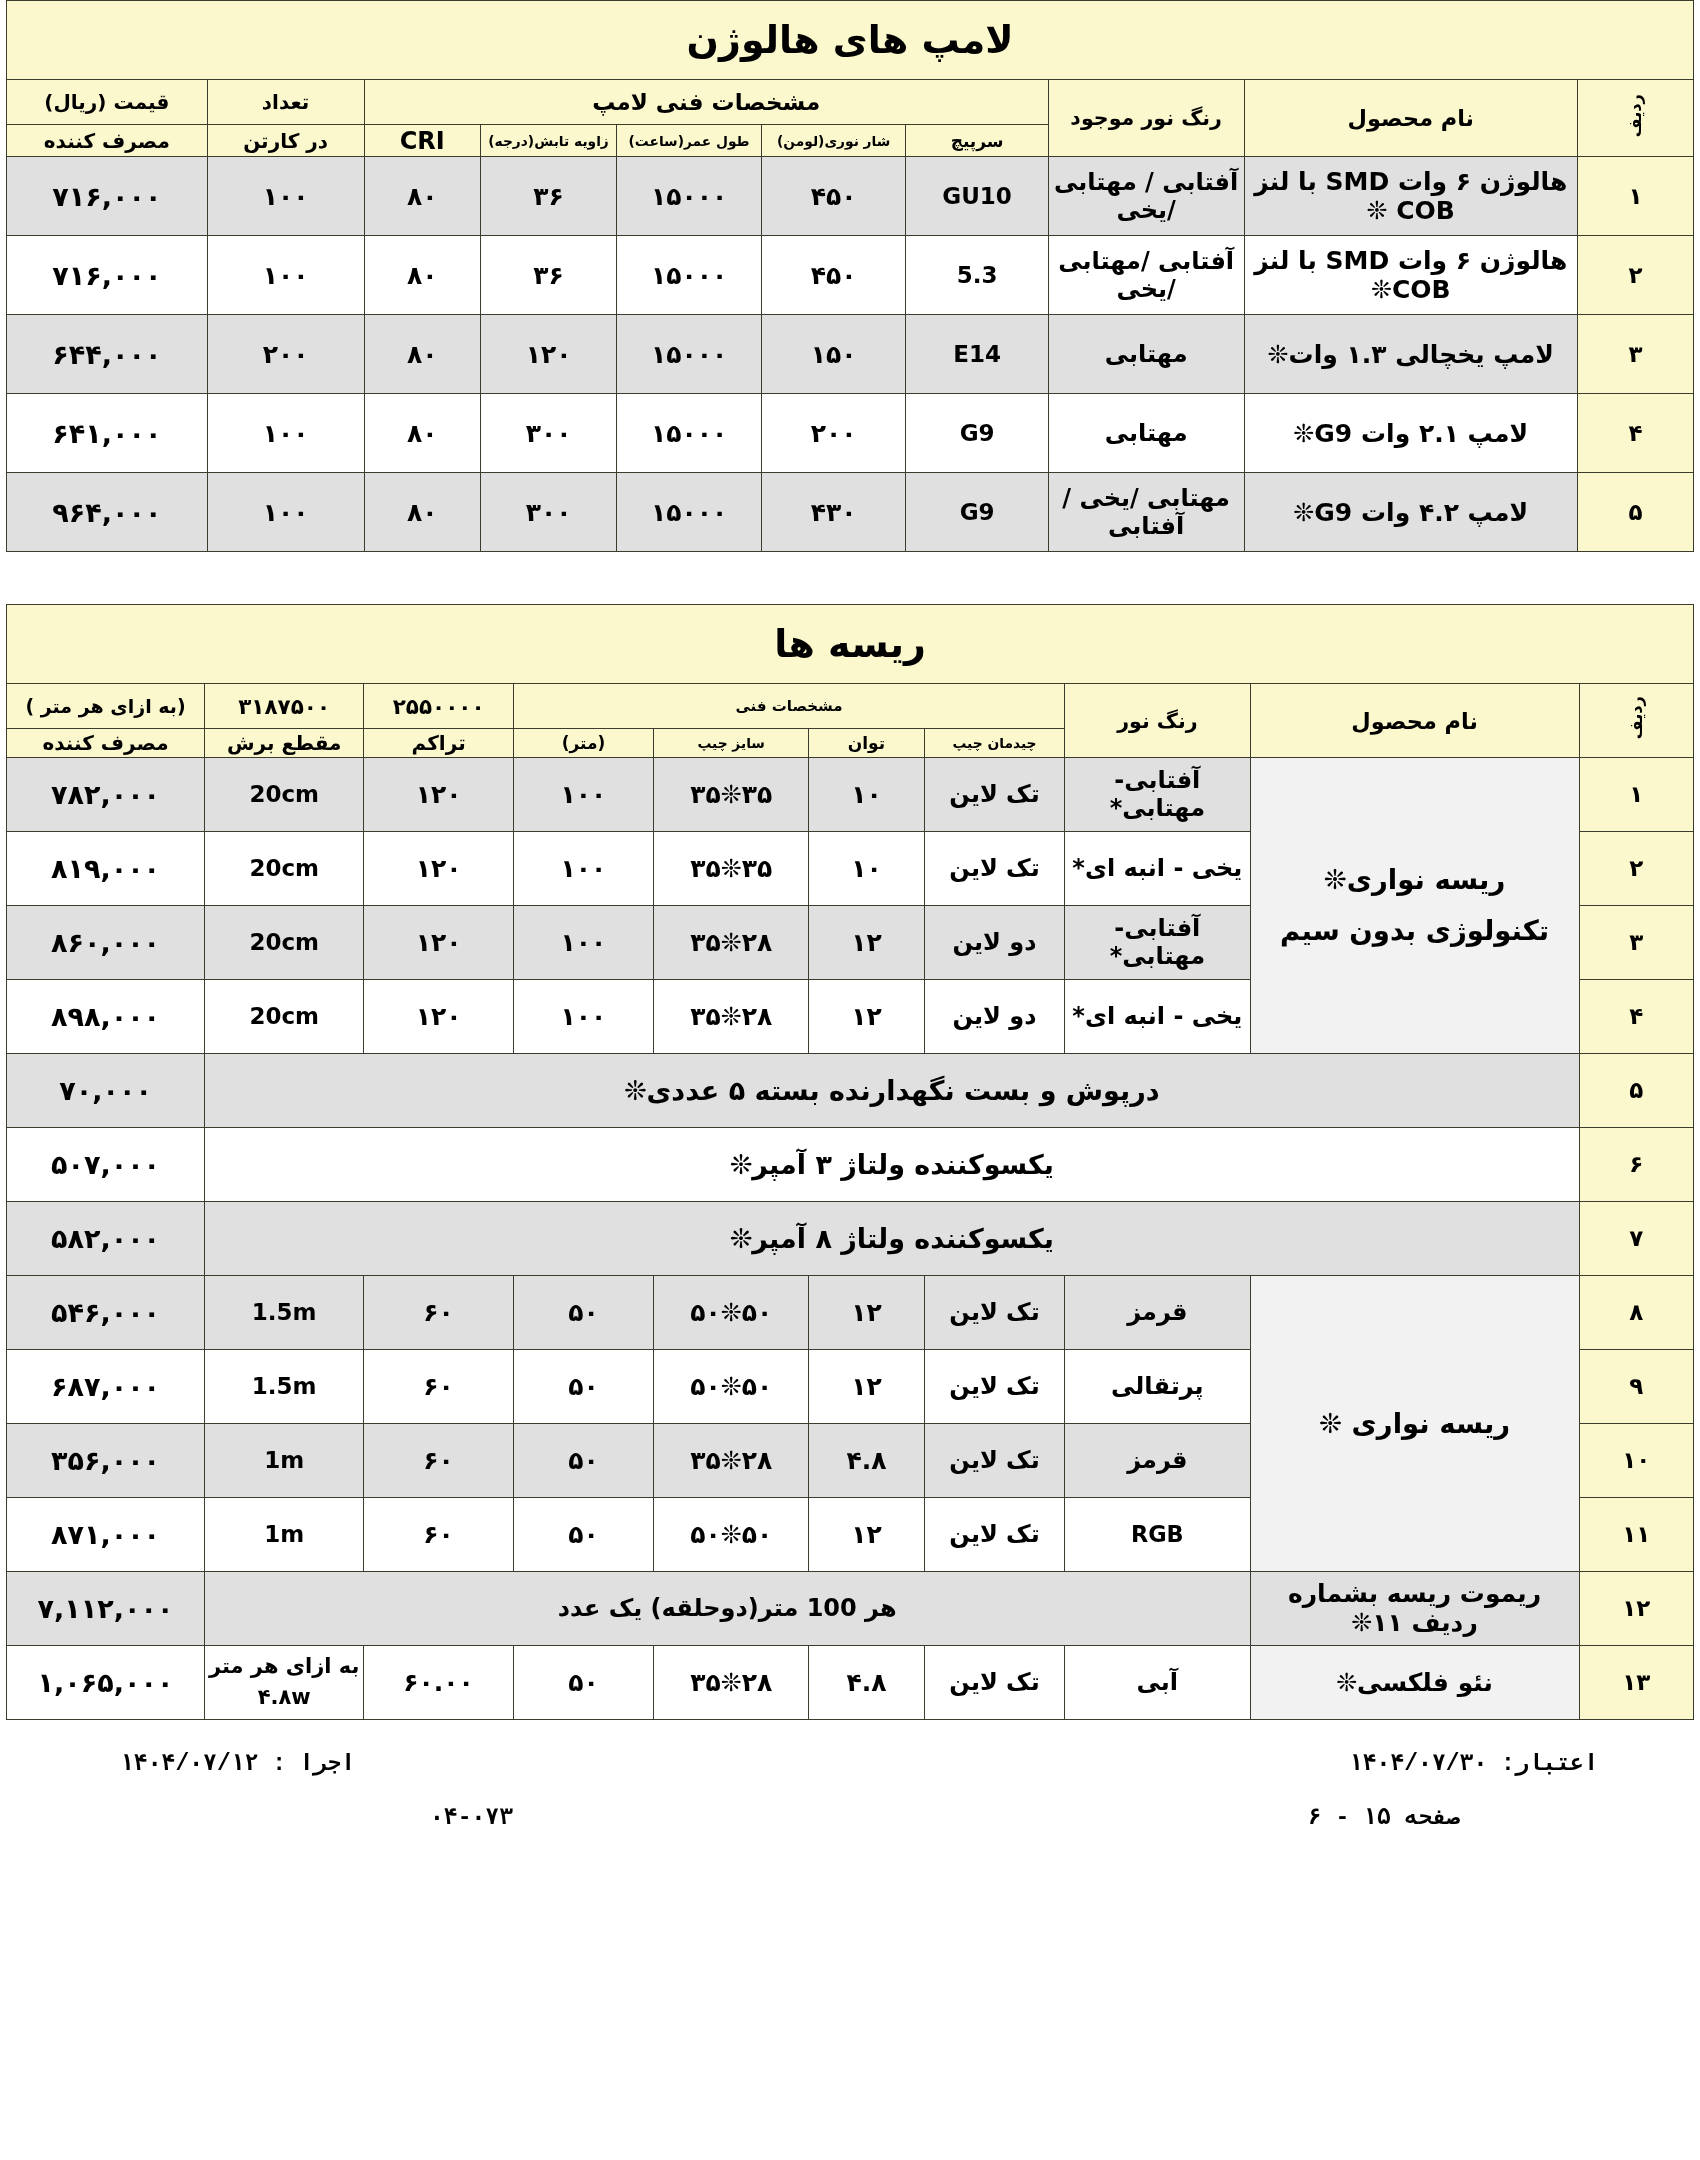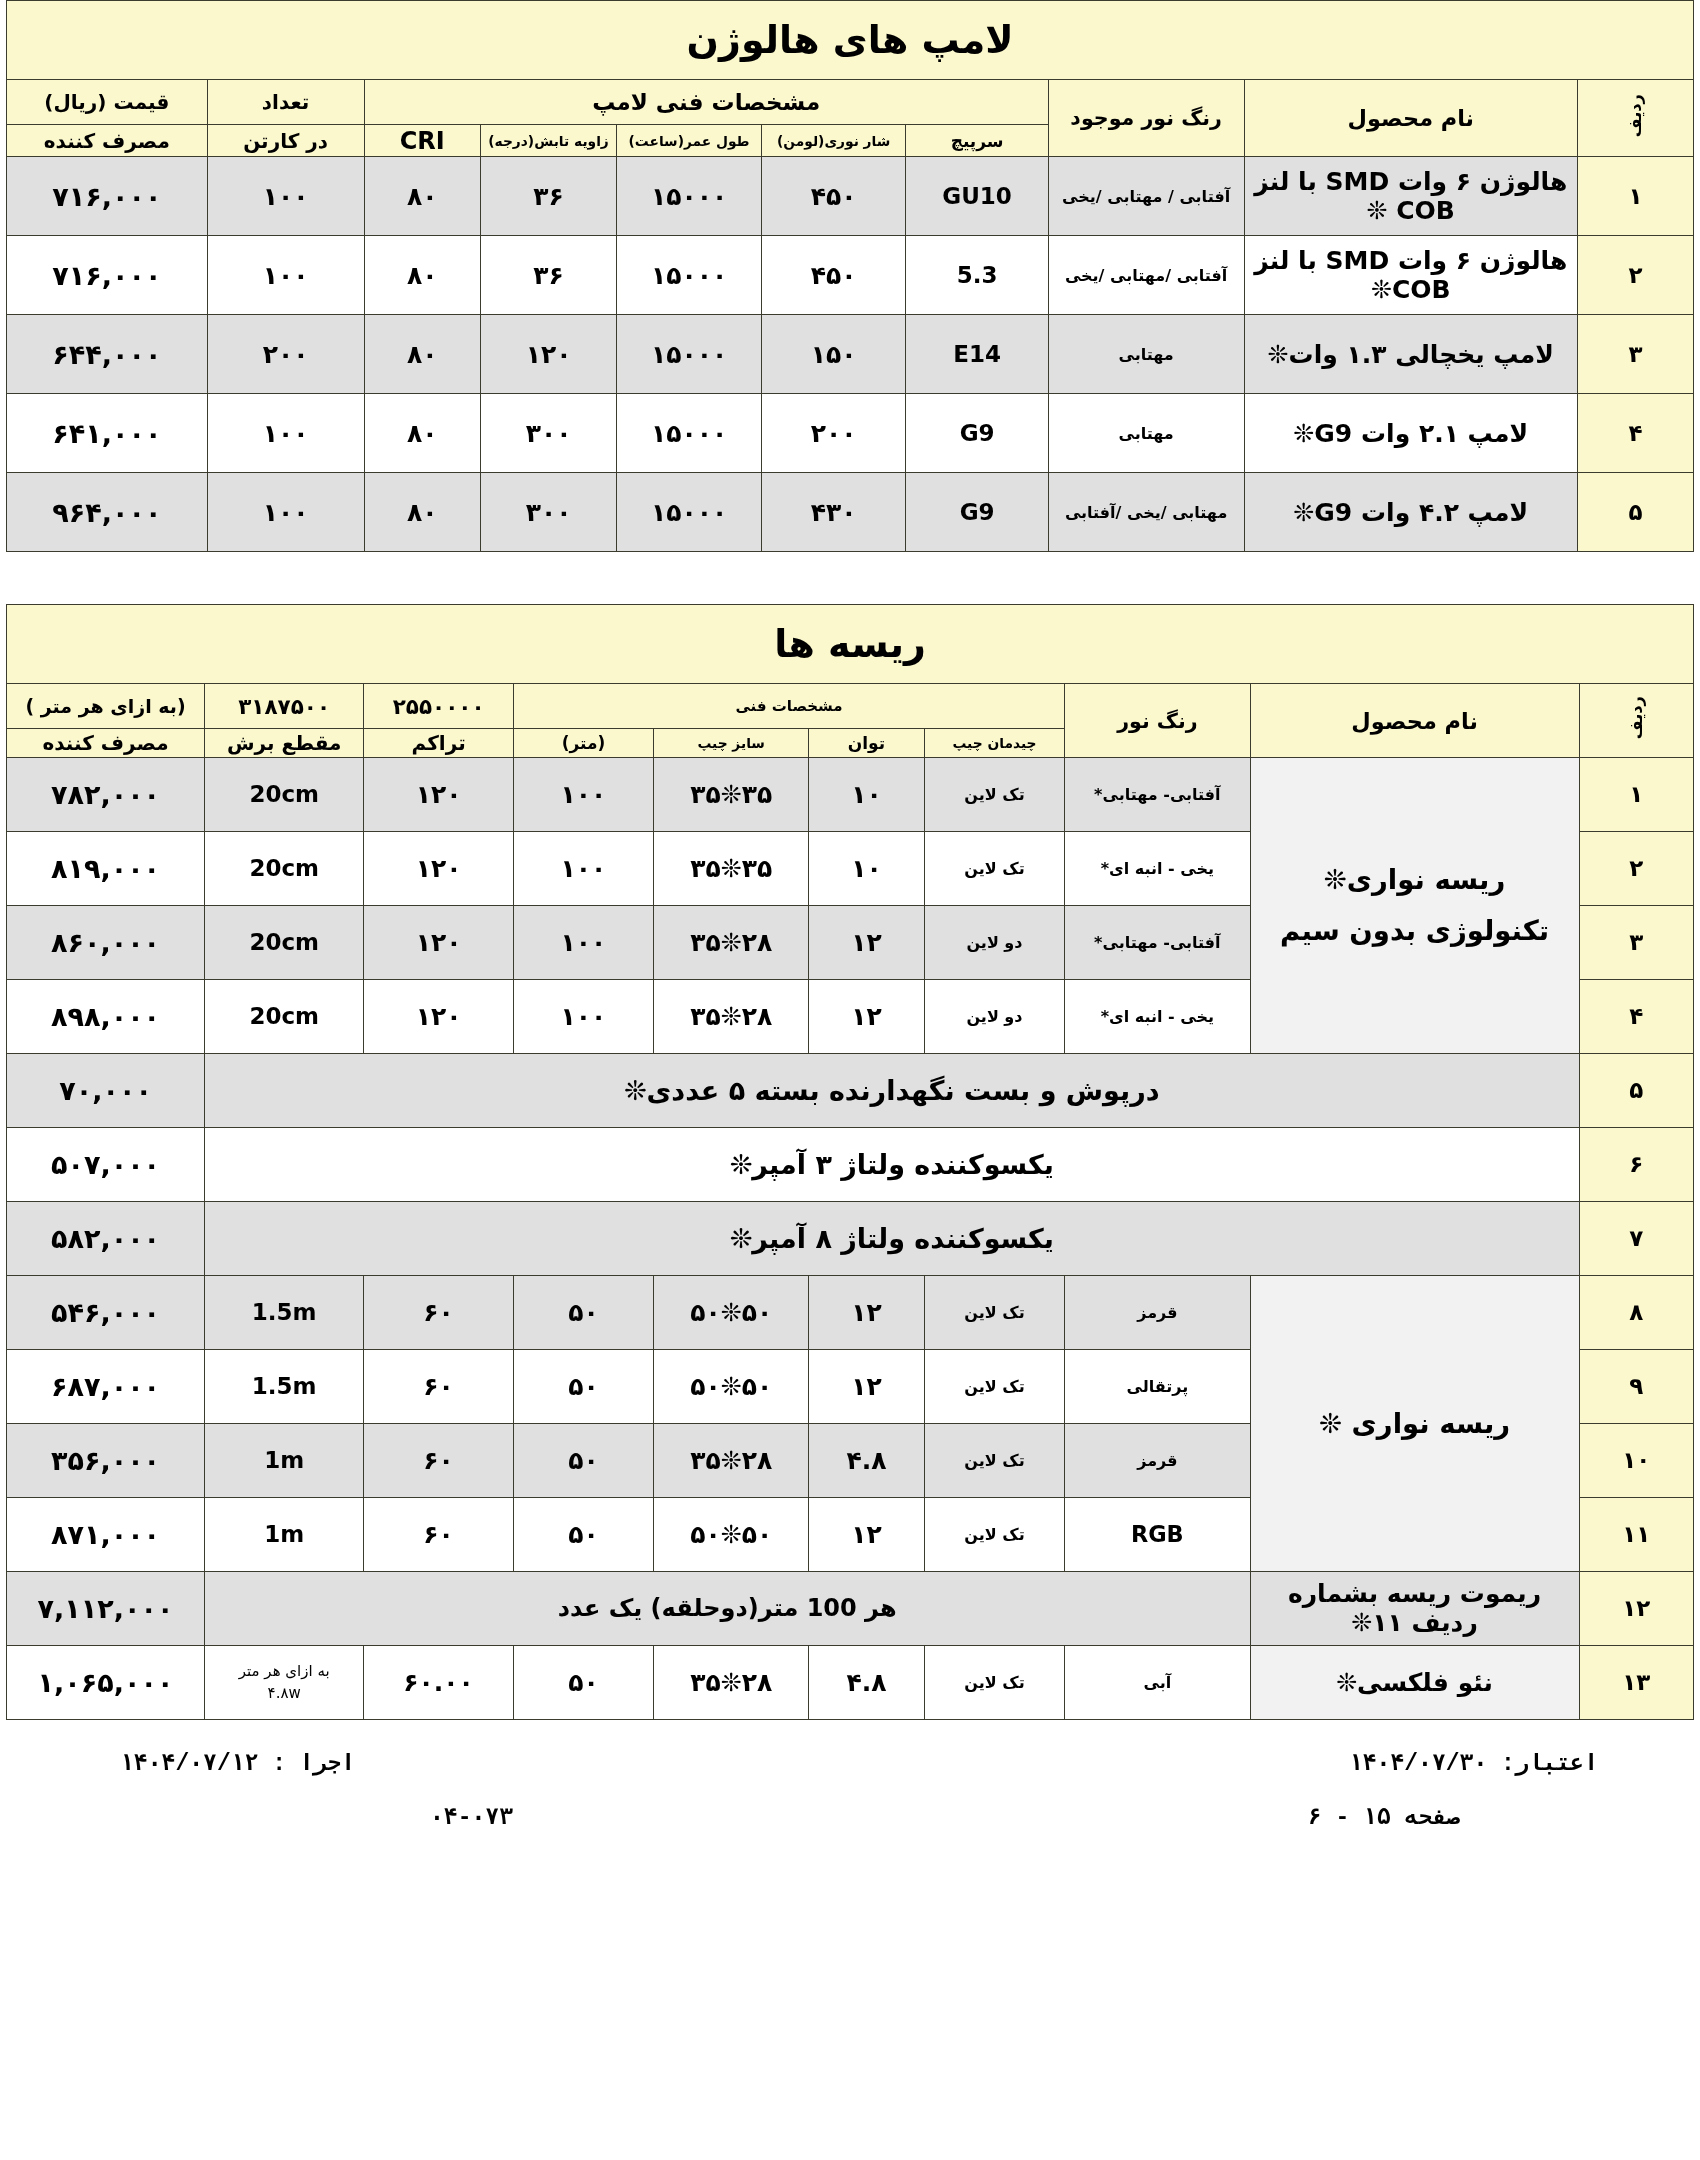--- a/index.html
+++ b/index.html
@@ -120,21 +120,21 @@
   tr.alt td{ background:#e0e0e0; }
   tr.norm td{ background:#ffffff; }
   tr.alt td.rowno, tr.norm td.rowno{ background:#fbf8cd; }
   td.prodname{
     font-size:25px;
     font-weight:bold;
     text-align:center;
   }
   td.cellnum{ font-size:25px; font-weight:bold; }
   td.cellnum.lat{ font-size:23px; }
-  td.cellsm{ font-size:16px; font-weight:bold; }
+  td.cellsm{ font-size:24px; font-weight:bold; }
   td.price{ font-size:27px; font-weight:bold; }
   tr.alt td.groupcell, tr.norm td.groupcell{ background:#f2f2f2; }
   td.groupcell{
     font-size:27.5px;
     font-weight:bold;
     line-height:1.85;
   }
   td.widecell{ font-size:27px; font-weight:bold;}
   .gap{ height:52px; }
 
@@ -423,21 +423,21 @@
 
       <tr class="norm" style="height:74px">
         <td class="rowno">۱۳</td>
         <td class="prodname" style="background:#f2f2f2">نئو فلکسی❊</td>
         <td class="cellsm">آبی</td>
         <td class="cellsm">تک لاین</td>
         <td class="cellnum">۴.۸</td>
         <td class="cellnum">۲۸❊۳۵</td>
         <td class="cellnum">۵۰</td>
         <td class="cellnum">۶۰.۰۰</td>
-        <td style="font-size:15px;font-weight:normal;line-height:1.5">
+        <td style="font-size:21px;font-weight:bold;line-height:1.5">
           <div>به ازای هر متر</div>
           <div>۴.۸w</div>
         </td>
         <td class="price">۱,۰۶۵,۰۰۰</td>
       </tr>
     </tbody>
   </table>
 
   <div class="doc-footer">
     <div class="foot-line">

